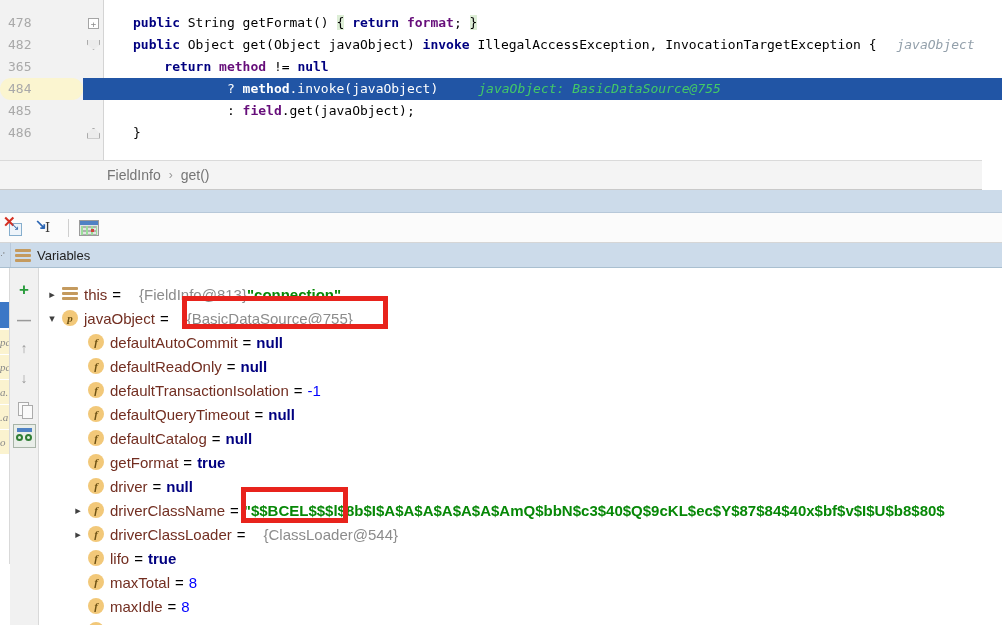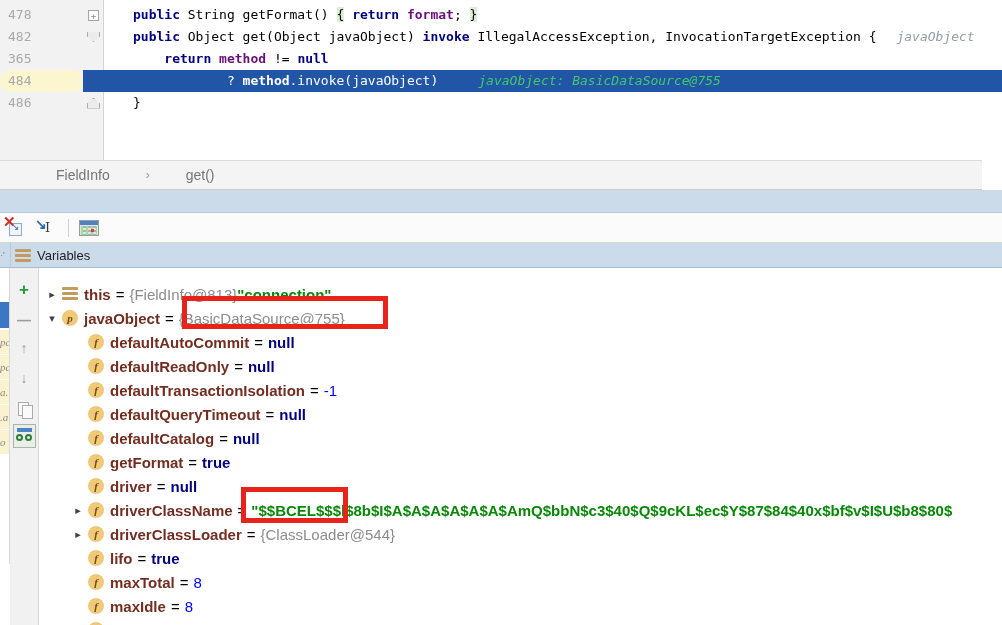--- a/index.html
+++ b/index.html
@@ -3,21 +3,21 @@
 <meta charset="utf-8">
 <style>
   html,body{margin:0;padding:0;}
   body{width:1002px;height:625px;position:relative;overflow:hidden;background:#fff;
        font-family:"Liberation Sans",sans-serif;-webkit-font-smoothing:antialiased;}
 
   
   .editor{position:absolute;left:0;top:0;width:1002px;height:160px;background:#fff;}
   .gutter-col{position:absolute;left:0;top:0;width:83px;height:160px;background:#f2f2f2;}
   .fold-col{position:absolute;left:83px;top:0;width:20px;height:160px;background:#f2f2f2;border-right:1px solid #d4d4d4;}
-  .code-lines{position:absolute;left:0;top:4px;right:0;}
+  .code-lines{position:absolute;left:0;top:12px;right:0;}
   .code-row{display:flex;height:22px;line-height:22px;font-family:"DejaVu Sans Mono",monospace;font-size:13px;}
   .gut{width:83px;padding-left:8px;box-sizing:border-box;color:#a9a9a9;flex:none;}
   .fold{width:21px;flex:none;display:flex;align-items:center;justify-content:center;box-sizing:border-box;}
   .code{flex:1;padding-left:29px;white-space:pre;overflow:hidden;color:#000;}
   .code-row.exec .gut{background:#fbf5d0;border-radius:11px;}
   .code-row.exec .fold{background:#2155a5;}
   .code-row.exec .code{background:#2155a5;color:#fff;}
   .code-row.exec .tk-field{color:#fff;}
   .tk-kw{color:#000080;font-weight:bold;}
   .tk-plain{color:inherit;}
@@ -28,21 +28,21 @@
   .fold-plus{width:11px;height:11px;border:1px solid #a5a5a5;background:#fff;color:#8b8b8b;
              font:9px/10px "DejaVu Sans Mono",monospace;text-align:center;box-sizing:border-box;}
   .fold-open{width:11px;height:9px;background:#ececec;border:1px solid #ababab;border-top:none;
              clip-path:polygon(0 0,100% 0,100% 45%,50% 100%,0 45%);}
   .fold-end{width:11px;height:9px;background:#ececec;border:1px solid #ababab;
              clip-path:polygon(0 55%,50% 0,100% 55%,100% 100%,0 100%);}
 
   
   .breadcrumb{position:absolute;left:0;top:160px;width:982px;height:30px;background:#f4f4f4;
               border-top:1px solid #dadada;border-bottom:1px solid #c9c9c9;box-sizing:border-box;
-              display:flex;align-items:center;padding-left:56px;font-size:14px;color:#757575;gap:28px;}
+              display:flex;align-items:center;padding-left:107px;font-size:14px;color:#757575;}
   .breadcrumb .sep{margin:0 8px;color:#9a9a9a;font-size:12px;}
   .crumb{cursor:default;}
 
   
   .blue-band{position:absolute;left:0;top:190px;width:1002px;height:23px;background:#ccdbea;
              border-bottom:1px solid #b7c8d9;box-sizing:border-box;}
 
   
   .dbg-toolbar{position:absolute;left:0;top:213px;width:1002px;height:30px;background:#fbfbfb;
                border-bottom:1px solid #d6d6d6;box-sizing:border-box;display:flex;align-items:center;padding-left:4px;}
@@ -93,23 +93,23 @@
   
   .tree{position:absolute;left:40px;top:14px;right:0;bottom:0;overflow:hidden;}
   .vrow{display:flex;align-items:center;height:24px;font-size:15px;white-space:nowrap;overflow:hidden;}
   .vrow.lvl0{padding-left:4px;} .vrow.lvl1{padding-left:30px;}
   .chev{width:16px;flex:none;text-align:center;color:#3f3f3f;font-size:11px;}
   .vicon{width:16px;height:16px;flex:none;margin:0 6px 0 2px;border-radius:50%;background:#f2c879;
          color:#6d5113;font:italic bold 11px/16px "Liberation Serif",serif;text-align:center;}
   .vicon.obj{border-radius:0;background:none;position:relative;}
   .vicon.obj i{position:absolute;left:0;width:16px;height:3px;background:#c49a5e;border-radius:1px;}
   .vicon.obj i:nth-child(1){top:1px;} .vicon.obj i:nth-child(2){top:6px;} .vicon.obj i:nth-child(3){top:11px;}
-  .vname{color:#722e21;font-weight:bold;}
+  .vname{color:#722e21;}
   .veq{color:#000;margin:0 5px;}
-  .v-ref{color:#8c8c8c;}
+  .v-ref{color:#8c8c8c;margin-left:13px;}
   .v-str{color:#078807;font-weight:bold;}
   .v-kw{color:#000080;font-weight:bold;}
   .v-num{color:#0000ff;}
 
   
   .anno{position:absolute;border:5px solid #e8231c;box-sizing:border-box;z-index:50;}
   .anno1{left:182px;top:296px;width:206px;height:33px;}
   .anno2{left:241px;top:487px;width:107px;height:36px;}
 </style>
 </head>
@@ -135,20 +135,25 @@
       </div>
       <div class="code-row">
         <span class="gut">365</span>
         <span class="fold"></span>
         <span class="code"><span class="tk-plain">    </span><span class="tk-kw">return</span><span class="tk-plain"> </span><span class="tk-field">method</span><span class="tk-plain"> != </span><span class="tk-kw">null</span></span>
       </div>
       <div class="code-row exec">
         <span class="gut">484</span>
         <span class="fold"></span>
         <span class="code"><span class="tk-plain">            ? </span><span class="tk-field">method</span><span class="tk-plain">.invoke(javaObject)</span><span class="hint-green">javaObject: BasicDataSource@755</span></span>
+      </div>
+      <div class="code-row">
+        <span class="gut">485</span>
+        <span class="fold"></span>
+        <span class="code"><span class="tk-plain">            : </span><span class="tk-field">field</span><span class="tk-plain">.get(javaObject);</span></span>
       </div>
       <div class="code-row">
         <span class="gut">486</span>
         <span class="fold">
           <span class="fold-end"></span>
         </span>
         <span class="code"><span class="tk-plain">}</span></span>
       </div>
     </div>
 </div>

